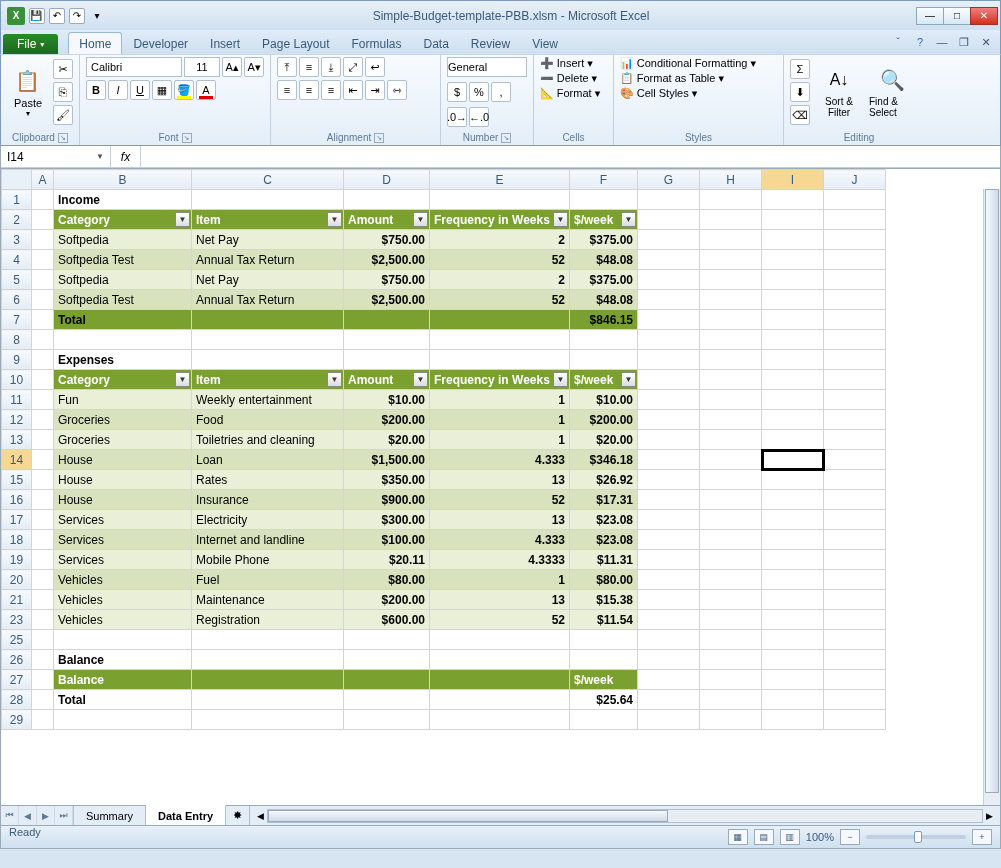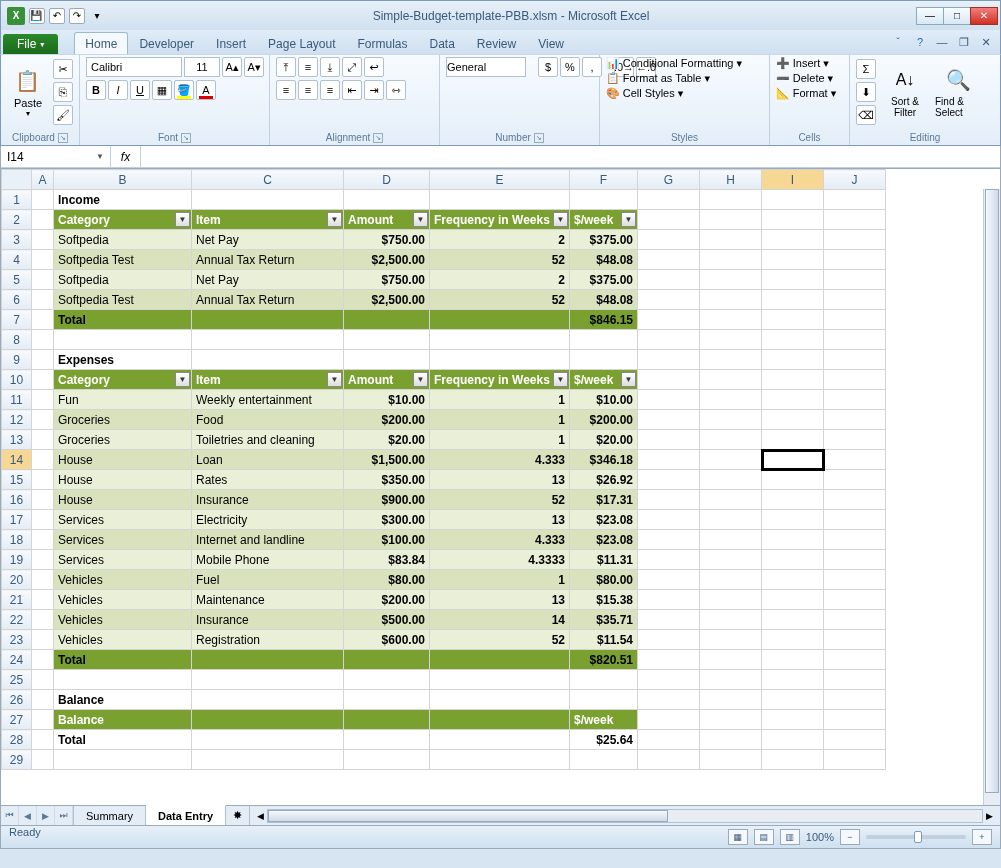--- a/index.html
+++ b/index.html
@@ -10,21 +10,21 @@
 .qat { display:flex; align-items:center; gap:4px; padding-left:6px;}
 .qat-icon { width:16px; height:16px; display:flex; align-items:center; justify-content:center; font-size:10px; background:#fff; border:1px solid #9ab; border-radius:2px; cursor:pointer;}
 .excel-icon { width:18px; height:18px; background:#3a8f3a; color:#fff; font-weight:bold; font-size:10px; display:flex; align-items:center; justify-content:center; border-radius:2px;}
 .title-text { flex:1; text-align:center; font-size:12px; color:#3a5a7a;}
 .win-controls { display:flex; margin-right:2px;}
 .win-btn { width:28px; height:18px; border:1px solid #8ab; background:linear-gradient(#fafcff,#d8e8f5); margin-left:-1px; display:flex; align-items:center; justify-content:center; font-size:10px; cursor:pointer;}
 .win-btn.close { background:linear-gradient(#f08080,#d03020); color:#fff; border-color:#a03020;}
 
 
 .ribbon-tabs { height:24px; background:linear-gradient(#e0ecf8,#cfe0f0); display:flex; align-items:flex-end; border:1px solid #7a9ac0; border-top:none; border-bottom:none; padding-left:2px; position:relative;}
-.file-tab { background:linear-gradient(#2a8a2a,#1a6a1a); color:#fff; padding:3px 14px; font-size:12px; border-radius:3px 3px 0 0; margin-right:16px; cursor:pointer; display:flex; align-items:center;}
+.file-tab { background:linear-gradient(#2a8a2a,#1a6a1a); color:#fff; padding:3px 14px; font-size:12px; border-radius:3px 3px 0 0; margin-right:10px; cursor:pointer; display:flex; align-items:center;}
 .file-tab::after { content:"▾"; font-size:8px; margin-left:4px;}
 .tab { padding:4px 10px 3px; font-size:12px; color:#3a5a7a; cursor:pointer; border:1px solid transparent; border-bottom:none;}
 .tab.active { background:#f5f9fd; border-color:#9ab9d8; border-radius:3px 3px 0 0;}
 .tab-right-icons { position:absolute; right:6px; top:4px; display:flex; gap:6px;}
 .tab-right-icons span { width:16px; height:16px; font-size:11px; display:flex; align-items:center; justify-content:center; cursor:pointer; color:#3a5a7a;}
 
 
 .ribbon { height:92px; background:linear-gradient(#f7fbff,#e4eef8); border:1px solid #7a9ac0; border-top:1px solid #c5d8ea; display:flex;}
 .group { border-right:1px solid #c0d0e0; padding:2px 6px 1px; display:flex; flex-direction:column; justify-content:space-between; position:relative;}
 .group-label { font-size:10px; color:#5a7a9a; text-align:center; padding-bottom:1px; display:flex; justify-content:center; align-items:center; gap:3px;}
@@ -194,57 +194,57 @@
         <span class="small-btn">⇿</span>
       </div>
     </div>
     <div class="group-label">
         <span>Alignment</span>
         <span class="launcher">↘</span>
       </div>
   </div>
 
   <div class="group" style="min-width:90px">
-    <div class="group-content" style="gap:12px">
+    <div class="group-content" style="flex-direction:column;gap:5px">
       <input class="ribbon-select" style="width: 80px;" value="General">
       <div class="row-btns">
         <span class="small-btn">$</span>
         <span class="small-btn">%</span>
         <span class="small-btn">,</span>
       </div>
       <div class="row-btns">
         <span class="small-btn">.0→</span>
         <span class="small-btn">←.0</span>
       </div>
     </div>
     <div class="group-label">
         <span>Number</span>
         <span class="launcher">↘</span>
+      </div>
+  </div>
+
+  <div class="group" style="min-width:80px">
+    <div class="group-content" style="flex-direction:column;gap:2px;font-size:11px">
+      <div style="cursor:pointer">➕ <span>Insert</span> ▾</div>
+      <div style="cursor:pointer">➖ <span>Delete</span> ▾</div>
+      <div style="cursor:pointer">📐 <span>Format</span> ▾</div>
+    </div>
+    <div class="group-label">
+        <span>Cells</span>
       </div>
   </div>
 
   <div class="group" style="min-width:170px">
     <div class="group-content" style="flex-direction:column;gap:2px;font-size:11px">
       <div style="cursor:pointer">📊 <span>Conditional Formatting</span> ▾</div>
       <div style="cursor:pointer">📋 <span>Format as Table</span> ▾</div>
       <div style="cursor:pointer">🎨 <span>Cell Styles</span> ▾</div>
     </div>
     <div class="group-label">
         <span>Styles</span>
-      </div>
-  </div>
-
-  <div class="group" style="min-width:80px">
-    <div class="group-content" style="flex-direction:column;gap:2px;font-size:11px">
-      <div style="cursor:pointer">➕ <span>Insert</span> ▾</div>
-      <div style="cursor:pointer">➖ <span>Delete</span> ▾</div>
-      <div style="cursor:pointer">📐 <span>Format</span> ▾</div>
-    </div>
-    <div class="group-label">
-        <span>Cells</span>
       </div>
   </div>
 
   <div class="group" style="min-width:150px;border-right:none">
     <div class="group-content">
       <div class="small-col">
         <span class="small-btn">Σ</span>
         <span class="small-btn">⬇</span>
         <span class="small-btn">⌫</span>
       </div>
@@ -525,21 +525,21 @@
             <td class="colG"></td>
             <td class="colH"></td>
             <td class="colI"></td>
             <td class="colJ"></td>
           </tr>
           <tr>
             <th>19</th>
             <td class="colA"></td>
             <td class="colB band-light">Services</td>
             <td class="colC band-light">Mobile Phone</td>
-            <td class="colD band-light ralign">$83.84</td>
+            <td class="colD band-light ralign">$20.11</td>
             <td class="colE band-light ralign">4.3333</td>
             <td class="colF band-light ralign">$11.31</td>
             <td class="colG"></td>
             <td class="colH"></td>
             <td class="colI"></td>
             <td class="colJ"></td>
           </tr>
           <tr>
             <th>20</th>
             <td class="colA"></td>
@@ -560,53 +560,27 @@
             <td class="colC band-light">Maintenance</td>
             <td class="colD band-light ralign">$200.00</td>
             <td class="colE band-light ralign">13</td>
             <td class="colF band-light ralign">$15.38</td>
             <td class="colG"></td>
             <td class="colH"></td>
             <td class="colI"></td>
             <td class="colJ"></td>
           </tr>
           <tr>
-            <th>22</th>
-            <td class="colA"></td>
-            <td class="colB band-dark">Vehicles</td>
-            <td class="colC band-dark">Insurance</td>
-            <td class="colD band-dark ralign">$500.00</td>
-            <td class="colE band-dark ralign">14</td>
-            <td class="colF band-dark ralign">$35.71</td>
-            <td class="colG"></td>
-            <td class="colH"></td>
-            <td class="colI"></td>
-            <td class="colJ"></td>
-          </tr>
-          <tr>
             <th>23</th>
             <td class="colA"></td>
             <td class="colB band-light">Vehicles</td>
             <td class="colC band-light">Registration</td>
             <td class="colD band-light ralign">$600.00</td>
             <td class="colE band-light ralign">52</td>
             <td class="colF band-light ralign">$11.54</td>
-            <td class="colG"></td>
-            <td class="colH"></td>
-            <td class="colI"></td>
-            <td class="colJ"></td>
-          </tr>
-          <tr>
-            <th>24</th>
-            <td class="colA"></td>
-            <td class="colB total-row">Total</td>
-            <td class="colC total-row"></td>
-            <td class="colD total-row"></td>
-            <td class="colE total-row"></td>
-            <td class="colF total-row ralign">$820.51</td>
             <td class="colG"></td>
             <td class="colH"></td>
             <td class="colI"></td>
             <td class="colJ"></td>
           </tr>
           <tr>
             <th>25</th>
             <td class="colA"></td>
             <td class="colB"></td>
             <td class="colC"></td>

